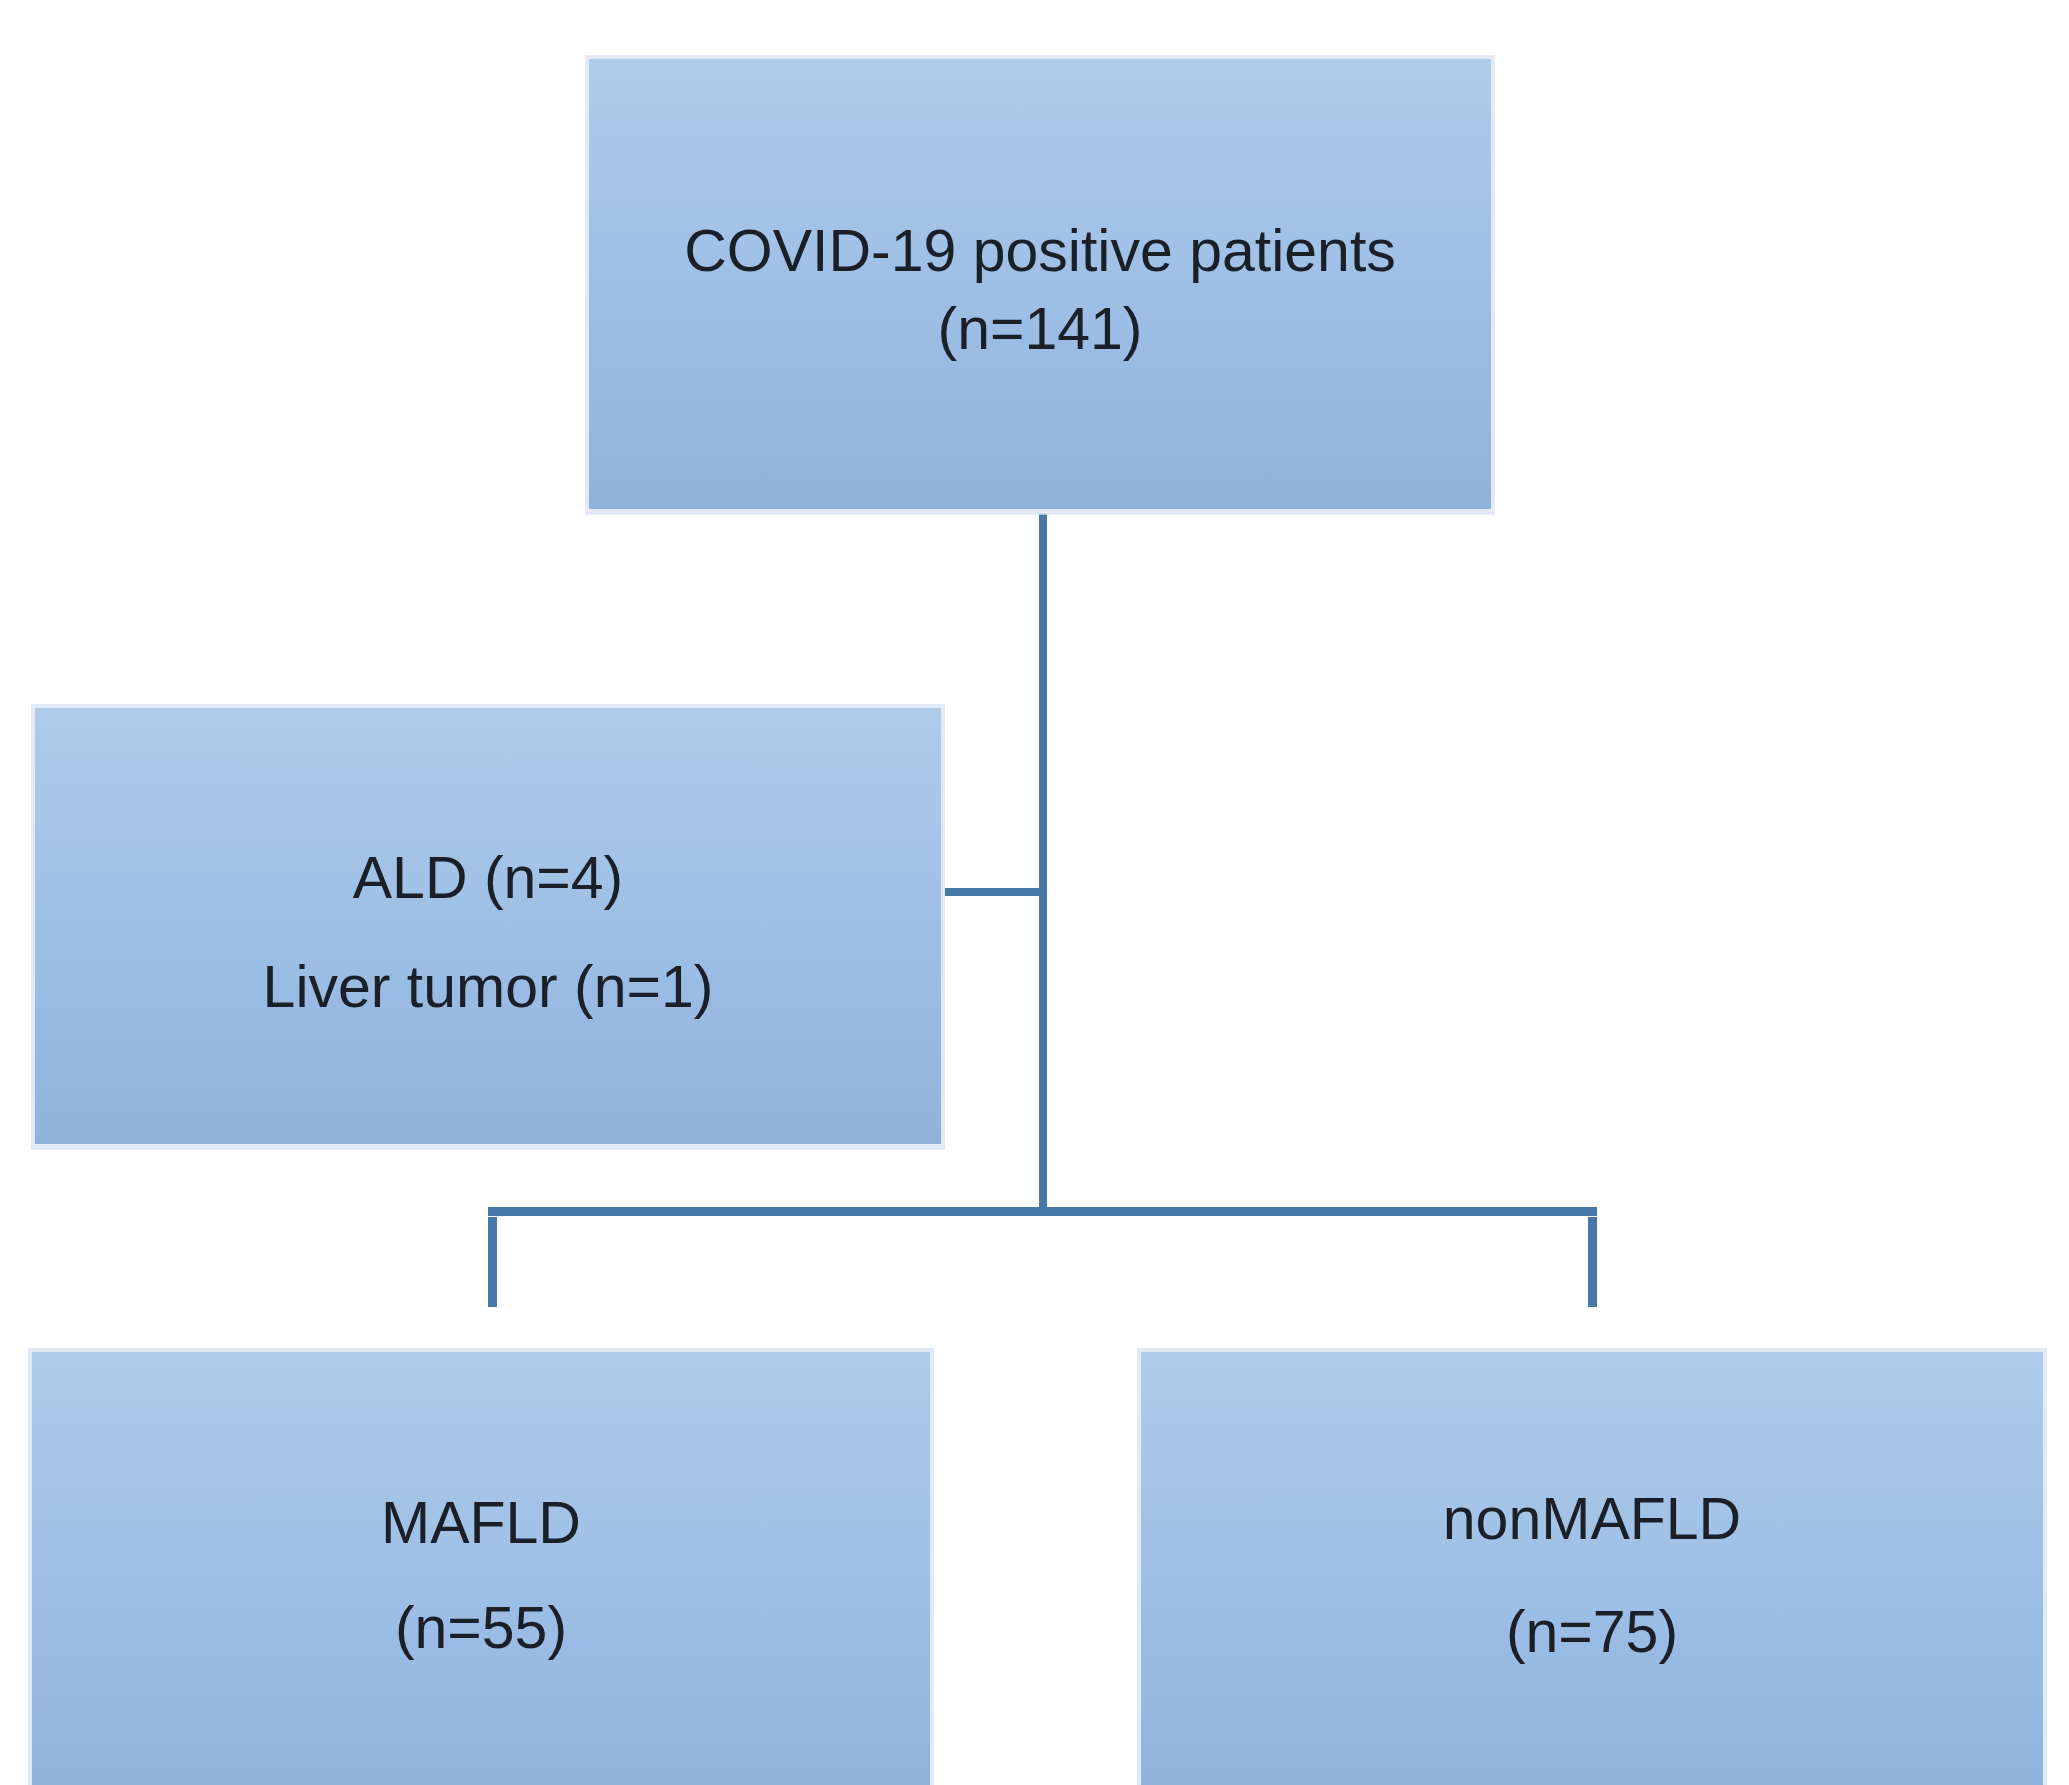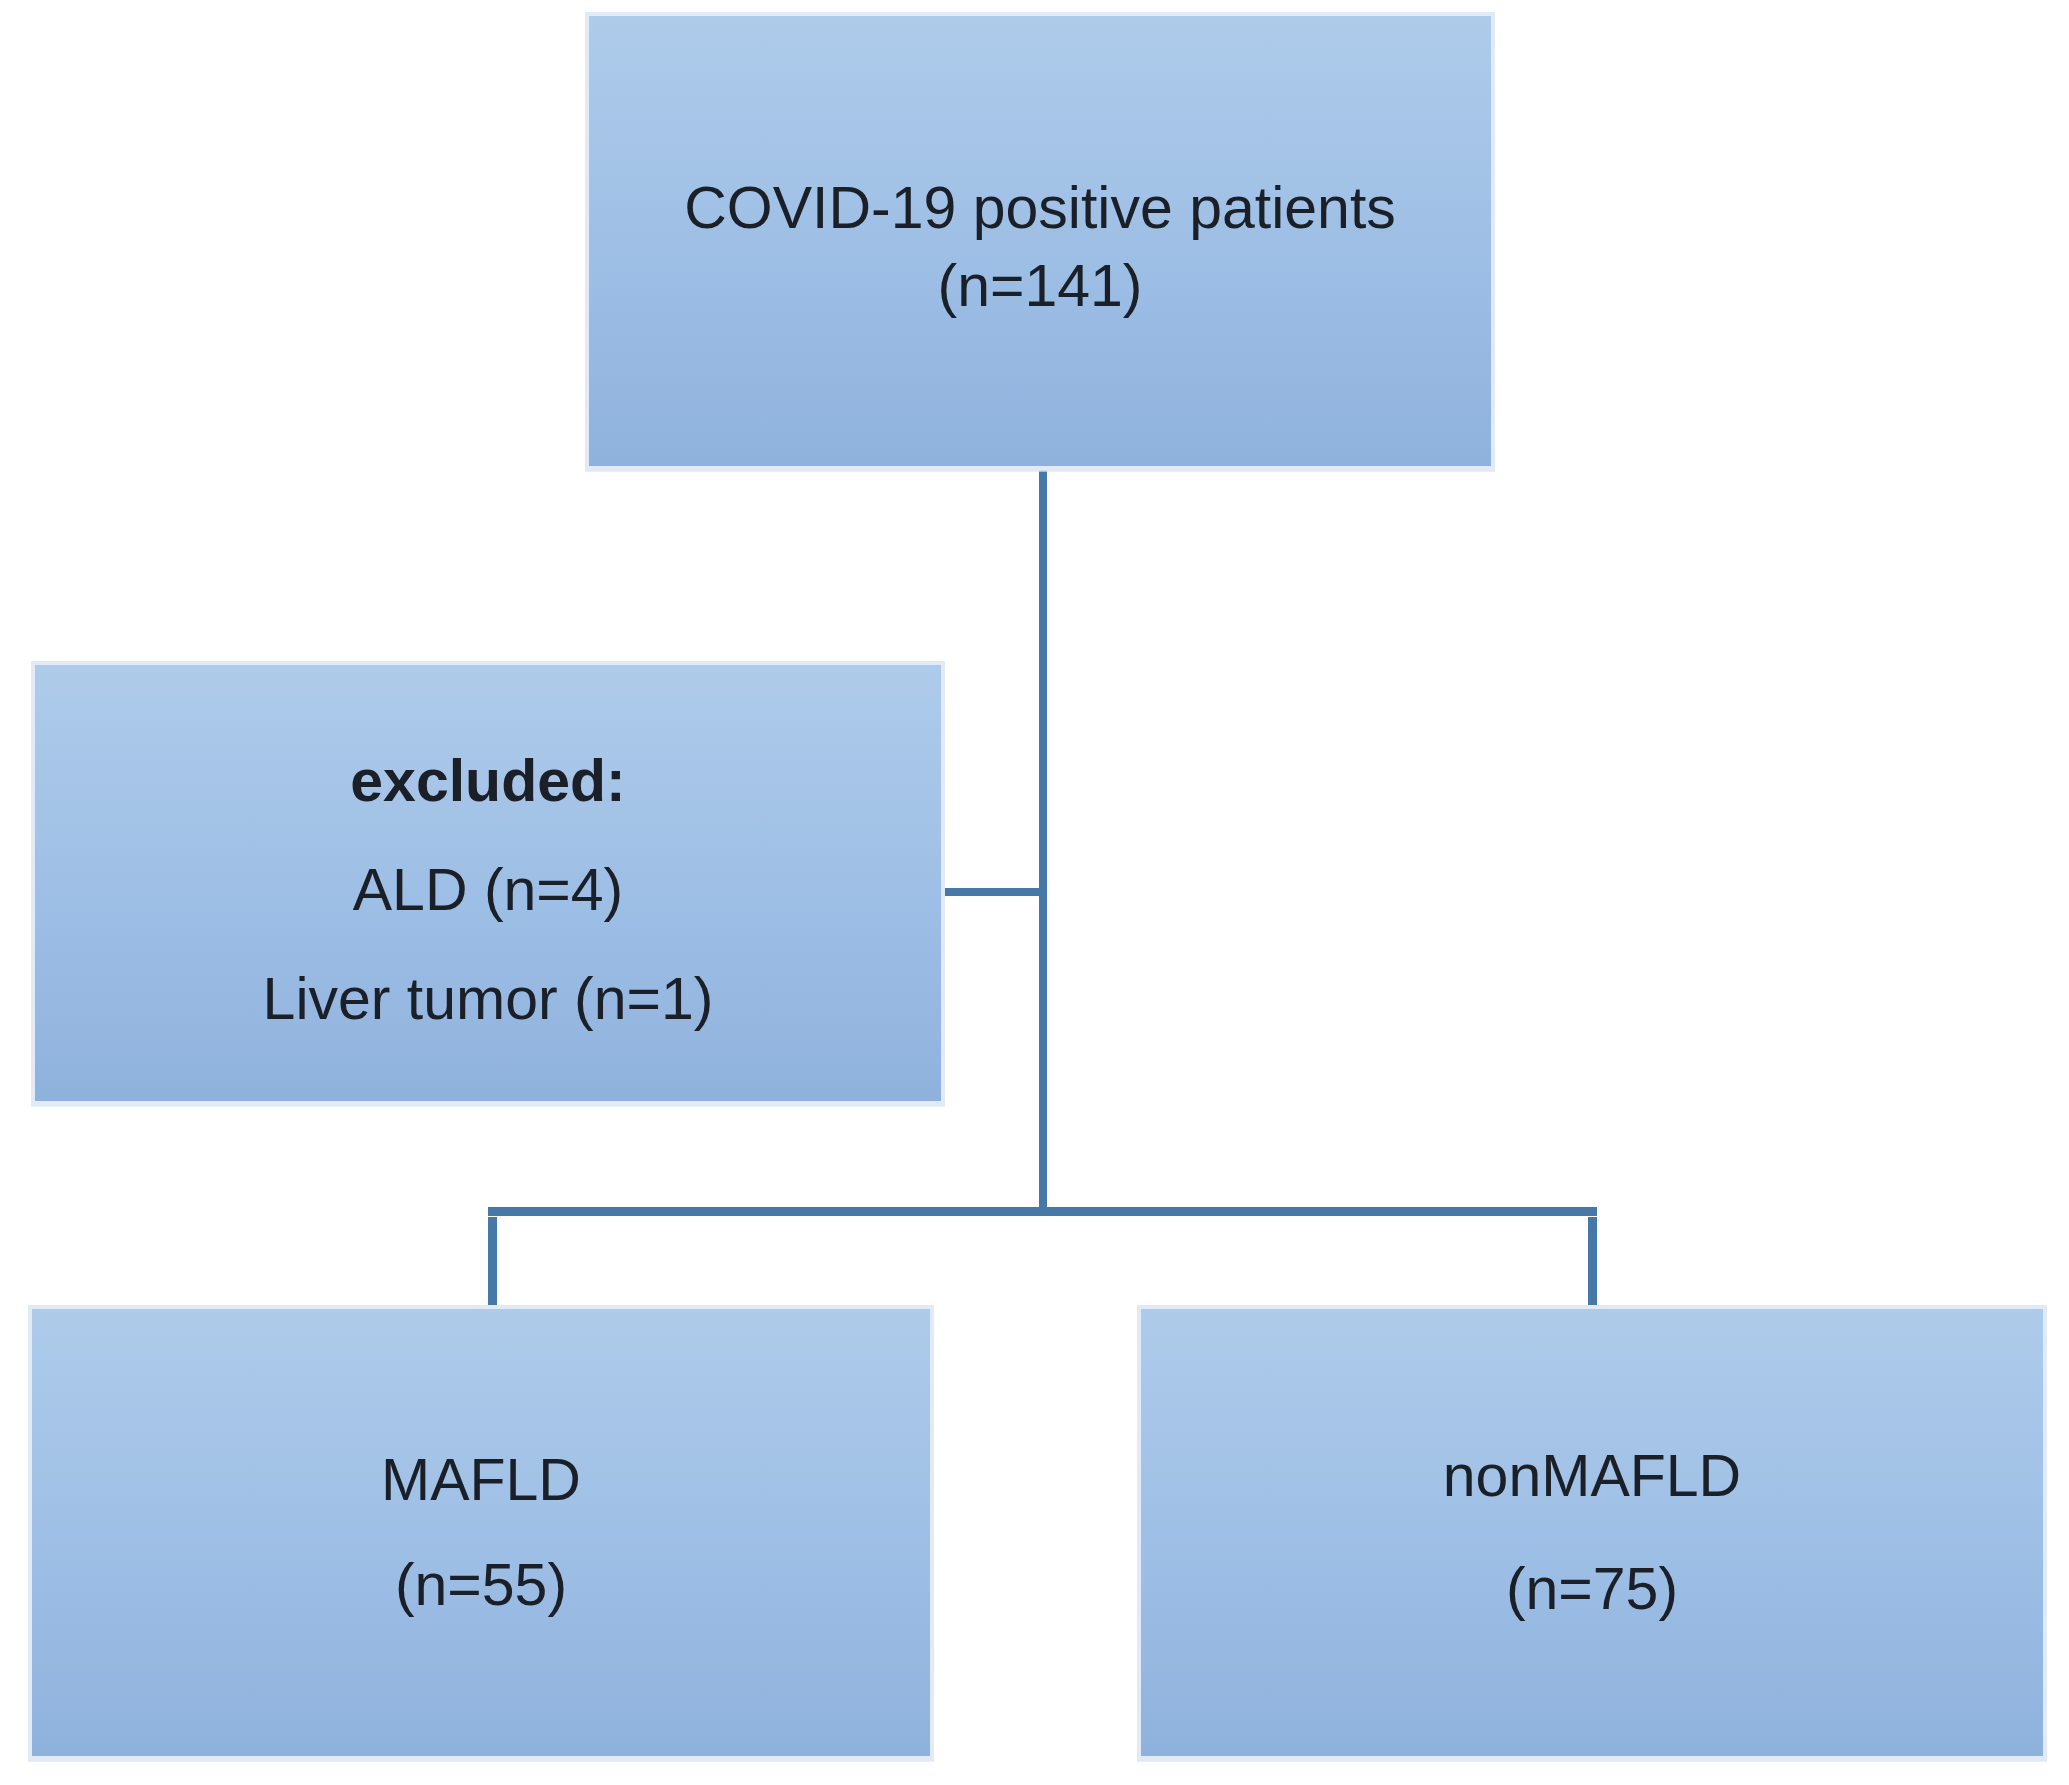--- a/index.html
+++ b/index.html
@@ -30,20 +30,21 @@
       var(--box-fill-mid,#9dbee5) 55%,
       var(--box-fill-bottom,#8fb2dd) 100%);
     display:flex;
     flex-direction:column;
     align-items:center;
     justify-content:center;
     text-align:center;
     font-size:59px;
     line-height:78px;
     box-shadow:0 1.7px 0 0 rgba(220,230,245,.9);
+    margin-top:43px;
   }
   .node .line{white-space:nowrap;}
   .node-root{left:585px;top:11.7px;width:910px;height:458px;padding-top:11.7px;}
   .node-excluded{left:31px;top:661px;width:914px;height:444px;gap:31px;padding-top:13.4px;}
   .node-excluded .title{font-weight:bold;}
   .node-mafld{left:28px;top:1305px;width:906px;height:455px;gap:27px;}
   .node-nonmafld{left:1137px;top:1305px;width:910px;height:455px;gap:35px;}
   .connector{position:absolute;background:var(--connector,#4678a8);}
   .conn-v-main{left:1039px;top:468px;width:8.4px;height:748px;}
   .conn-h-excluded{left:945px;top:888px;width:99px;height:7.6px;}
@@ -61,21 +62,20 @@
   <div class="connector conn-t-bar"></div>
   <div class="connector conn-leg-left"></div>
   <div class="connector conn-leg-right"></div>
 
   <div class="node node-root">
     <div class="line">COVID-19 positive patients</div>
     <div class="line">(n=141)</div>
   </div>
 
   <div class="node node-excluded">
-    <div class="line title">excluded:</div>
     <div class="line">ALD (n=4)</div>
     <div class="line">Liver tumor (n=1)</div>
   </div>
 
   <div class="node node-mafld">
     <div class="line">MAFLD</div>
     <div class="line">(n=55)</div>
   </div>
 
   <div class="node node-nonmafld">

